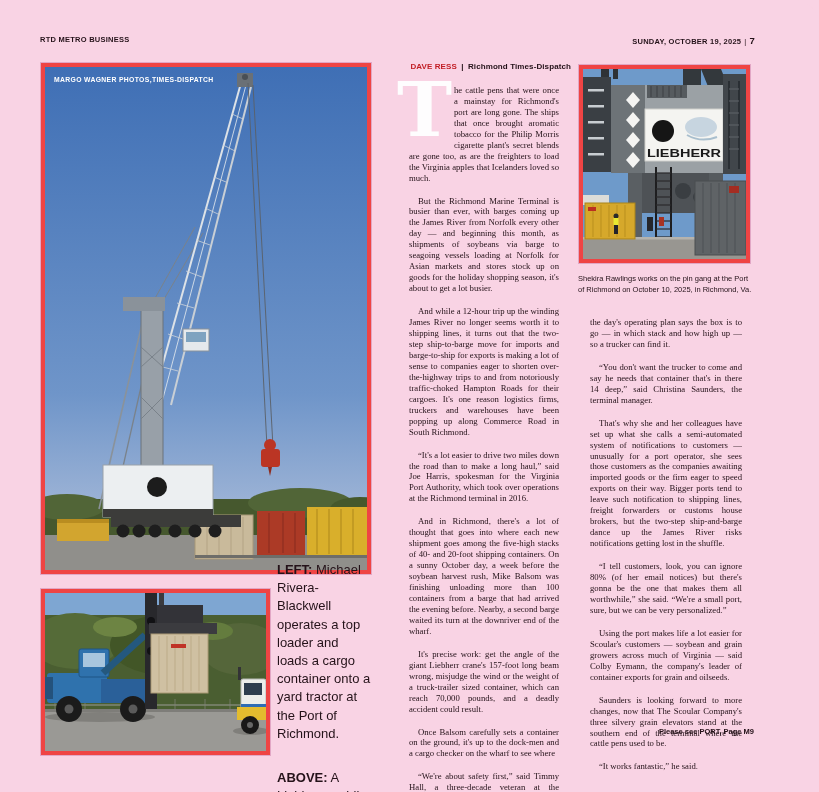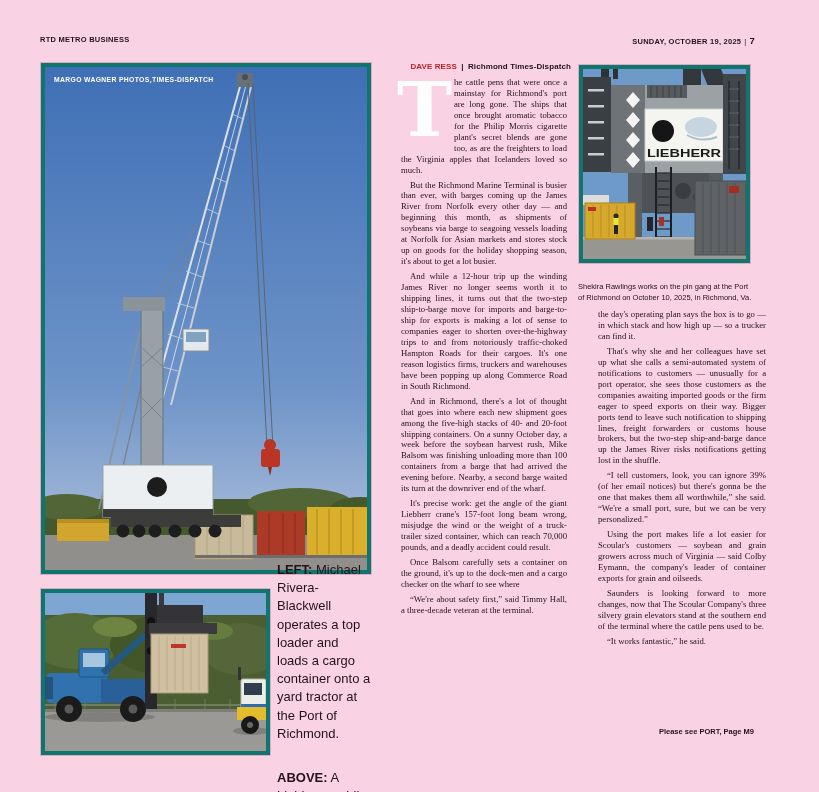--- a/index.html
+++ b/index.html
@@ -13,52 +13,52 @@
   .page { position:relative; width:819px; height:644px; background:#f9d3e4;border-radius:25px; }
 
   
   .hdr { position:absolute; top:35px; font-size:7.5px; font-weight:bold; letter-spacing:.25px; }
   .hdr-left { left:40px; }
   .hdr-right { right:64px; text-align:left; }
   .hdr-right .sep { margin:0 3px; font-weight:normal; }
   .hdr-right .pgnum { font-size:9.5px; }
 
   
-  figure.photo { position:absolute; background:#0f766e; border:1px solid #e2a7c5; padding:4px; }
+  figure.photo { position:absolute; background:#ef4444; border:1px solid #e2a7c5; padding:4px; }
   figure.photo svg { display:block; width:100%; height:100%; }
   .photo-main  { left:40px;  top:62px;  width:332px; height:513px; }
   .photo-small { left:40px;  top:588px; width:231px; height:168px; }
   .photo-right { left:578px; top:64px;  width:173px; height:200px; }
   .credit {
     position:absolute; left:13px; top:13px; color:#fff;
     font-size:6.8px; font-weight:bold; letter-spacing:.35px;
   }
 
   
   .cap-col { position:absolute; left:277px; top:561px; width:95px;
              font-size:13px; line-height:1.4; text-align:left; }
   .cap-col p + p { margin-top:26px; }
-  .cap-right { position:absolute; left:578px; top:282px; width:178px;
+  .cap-right { position:absolute; left:578px; top:274px; width:178px;
                font-size:7.5px; line-height:1.4; }
 
   
   .col { position:absolute; font-family:"Liberation Serif", serif;
          font-size:8.7px; line-height:10.95px; text-align:justify; }
   .col1 { left:397px; top:62px; width:174px; }
-  .col2 { left:594px; top:305px; width:176px; }
+  .col2 { left:578px; top:305px; width:176px; }
   .byline { font-family:"Liberation Sans", sans-serif; font-size:8px; font-weight:bold;
             margin-bottom:4px; text-align:right; letter-spacing:.1px; }
   .byline .author { color:#c21f26; }
   .byline .sep { margin:0 2px; }
   .dropcap {
     float:left; width:52px; height:63px; margin:3px 5px 0 0;
     color:#fefdfe; font-family:"DejaVu Serif", serif; font-weight:bold;
     font-size:74px; line-height:60px; text-align:center;
   }
-  .col p { margin:4px; }
+  .col p { margin:12px; }
   .col p.ind { text-indent:9px;font-family:Liberation Serif, serif; }
 
   .continuation { position:absolute; left:578px; top:727px; width:176px;
                   text-align:right; font-size:7.5px; font-weight:bold; }
 </style>
 </head>
 <body>
 
 <div class="page">
 
@@ -245,20 +245,21 @@
   <div class="col col1">
     <div class="byline">
       <span class="author">DAVE RESS</span>
       <span class="sep">|</span>
       <span>Richmond Times-Dispatch</span>
     </div>
     <div class="dropcap">T</div>
     <p>he cattle pens that were once a mainstay for Richmond's port are long gone. The ships that once brought aromatic tobacco for the Philip Morris cigarette plant's secret blends are gone too, as are the freighters to load the Virginia apples that Icelanders loved so much.</p>
     <p class="ind">But the Richmond Marine Terminal is busier than ever, with barges coming up the James River from Norfolk every other day — and beginning this month, as shipments of soybeans via barge to seagoing vessels loading at Norfolk for Asian markets and stores stock up on goods for the holiday shopping season, it's about to get a lot busier.</p>
     <p class="ind">And while a 12-hour trip up the winding James River no longer seems worth it to shipping lines, it turns out that the two-step ship-to-barge move for imports and barge-to-ship for exports is making a lot of sense to companies eager to shorten over-the-highway trips to and from notoriously traffic-choked Hampton Roads for their cargoes. It's one reason logistics firms, truckers and warehouses have been popping up along Commerce Road in South Richmond.</p>
+    <p class="ind">“It's a lot easier to drive two miles down the road than to make a long haul,” said Joe Harris, spokesman for the Virginia Port Authority, which took over operations at the Richmond terminal in 2016.</p>
     <p class="ind">And in Richmond, there's a lot of thought that goes into where each new shipment goes among the five-high stacks of 40- and 20-foot shipping containers. On a sunny October day, a week before the soybean harvest rush, Mike Balsom was finishing unloading more than 100 containers from a barge that had arrived the evening before. Nearby, a second barge waited its turn at the downriver end of the wharf.</p>
     <p class="ind">It's precise work: get the angle of the giant Liebherr crane's 157-foot long beam wrong, misjudge the wind or the weight of a truck-trailer sized container, which can reach 70,000 pounds, and a deadly accident could result.</p>
     <p class="ind">Once Balsom carefully sets a container on the ground, it's up to the dock-men and a cargo checker on the wharf to see where</p>
     <p class="ind">“We're about safety first,” said Timmy Hall, a three-decade veteran at the terminal.</p>
   </div>
 
   <figure class="photo photo-right">
     <svg viewBox="0 0 163 190" preserveAspectRatio="none">
       <rect width="163" height="190" fill="#6e9aca"></rect>
 
@@ -378,22 +379,23 @@
         </g>
         <rect x="146" y="117" width="10" height="7" fill="#a42d22"></rect>
       </g>
     </svg>
   </figure>
 
   <div class="cap-right">Shekira Rawlings works on the pin gang at the Port of Richmond on October 10, 2025, in Richmond, Va.</div>
 
   <div class="col col2">
     <p>the day's operating plan says the box is to go — in which stack and how high up — so a trucker can find it.</p>
+    <p class="ind">“You don't want the trucker to come and say he needs that container that's in there 14 deep,” said Christina Saunders, the terminal manager.</p>
     <p class="ind">That's why she and her colleagues have set up what she calls a semi-automated system of notifications to customers — unusually for a port operator, she sees those customers as the companies awaiting imported goods or the firm eager to speed exports on their way. Bigger ports tend to leave such notification to shipping lines, freight forwarders or customs house brokers, but the two-step ship-and-barge dance up the James River risks notifications getting lost in the shuffle.</p>
-    <p class="ind">“I tell customers, look, you can ignore 39% (of her email notices) but there's gonna be the one that makes them all worthwhile,” she said. “We're a small port, sure, but we can be very personalized.”</p>
+    <p class="ind">“I tell customers, look, you can ignore 80% (of her email notices) but there's gonna be the one that makes them all worthwhile,” she said. “We're a small port, sure, but we can be very personalized.”</p>
     <p class="ind">Using the port makes life a lot easier for Scoular's customers — soybean and grain growers across much of Virginia — said Colby Eymann, the company's leader of container exports for grain and oilseeds.</p>
     <p class="ind">Saunders is looking forward to more changes, now that The Scoular Company's three silvery grain elevators stand at the southern end of the terminal where the cattle pens used to be.</p>
     <p class="ind">“It works fantastic,” he said.</p>
   </div>
 
   <div class="continuation">
     <span>Please see </span><b>PORT,</b><span> Page M9</span>
   </div>
 
 </div>

